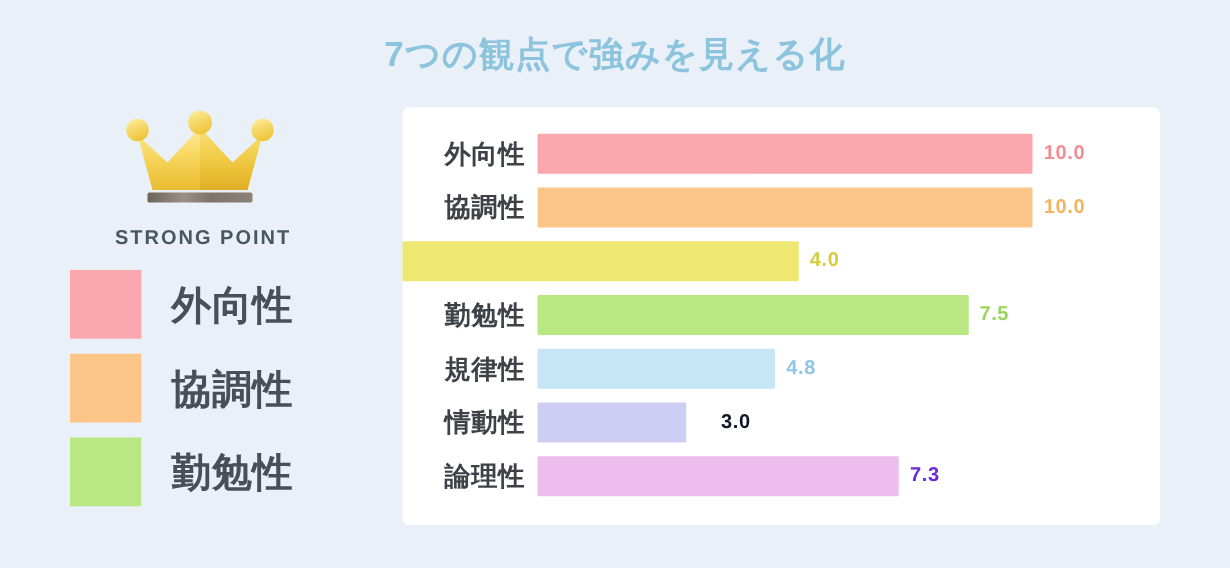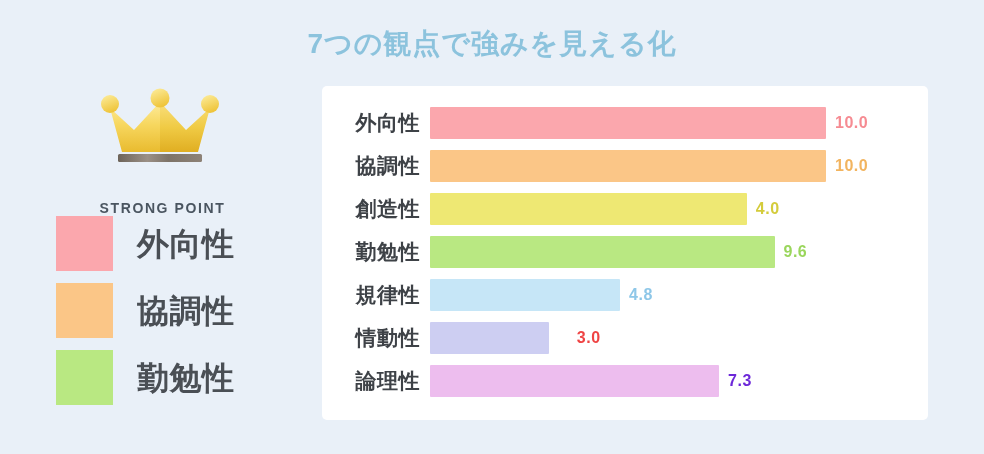--- a/index.html
+++ b/index.html
@@ -49,26 +49,25 @@
     width: 124px;
     height: 78px;
   }
   .crown-wrap svg { display: block; }
   .strong-point {
     position: absolute;
     left: 0;
     top: 94px;
     width: 265px;
     text-align: center;
-    font-size: 14px;
+    font-size: 16px;
     font-weight: bold;
     color: #4a5560;
     letter-spacing: 1.6px;
     white-space: nowrap;
-    margin-top: 18px;
   }
   .legend {
     position: absolute;
     left: 0;
     top: 128px;
     width: 265px;
   }
   .legend-row {
     display: flex;
     align-items: center;
@@ -222,45 +221,44 @@
           </div>
         </div>
         <div class="bar-row">
           <div class="bar-label">協調性</div>
           <div class="bar-track">
             <div class="bar-fill" style="width: 396px; background: rgb(251, 198, 135);"></div>
             <div class="bar-value" style="color: rgb(242, 180, 95);">10.0</div>
           </div>
         </div>
         <div class="bar-row">
-          <div class="bar-label">創造性</div>
           <div class="bar-track">
             <div class="bar-fill" style="width: 316.8px; background: rgb(238, 232, 115);"></div>
             <div class="bar-value" style="color: rgb(212, 204, 60);">4.0</div>
           </div>
         </div>
         <div class="bar-row">
           <div class="bar-label">勤勉性</div>
           <div class="bar-track">
             <div class="bar-fill" style="width: 344.52px; background: rgb(185, 232, 130);"></div>
-            <div class="bar-value" style="color: rgb(154, 214, 92);">9.6</div>
+            <div class="bar-value" style="color: rgb(154, 214, 92);">7.5</div>
           </div>
         </div>
         <div class="bar-row">
           <div class="bar-label">規律性</div>
           <div class="bar-track">
             <div class="bar-fill" style="width: 190.08px; background: rgb(198, 230, 247);"></div>
             <div class="bar-value" style="color: rgb(142, 199, 232);">4.8</div>
           </div>
         </div>
         <div class="bar-row">
           <div class="bar-label">情動性</div>
           <div class="bar-track">
             <div class="bar-fill" style="width: 118.8px; background: rgb(205, 206, 242);"></div>
-            <div class="bar-value" style="color: #ef4444; margin-left: 28px;">3.0</div>
+            <div class="bar-value" style="color: #0f172a; margin-left: 28px;">3.0</div>
           </div>
         </div>
         <div class="bar-row">
           <div class="bar-label">論理性</div>
           <div class="bar-track">
             <div class="bar-fill" style="width: 289.08px; background: rgb(237, 189, 238);"></div>
             <div class="bar-value" style="color: #6d28d9;">7.3</div>
           </div>
         </div>
       </div>

